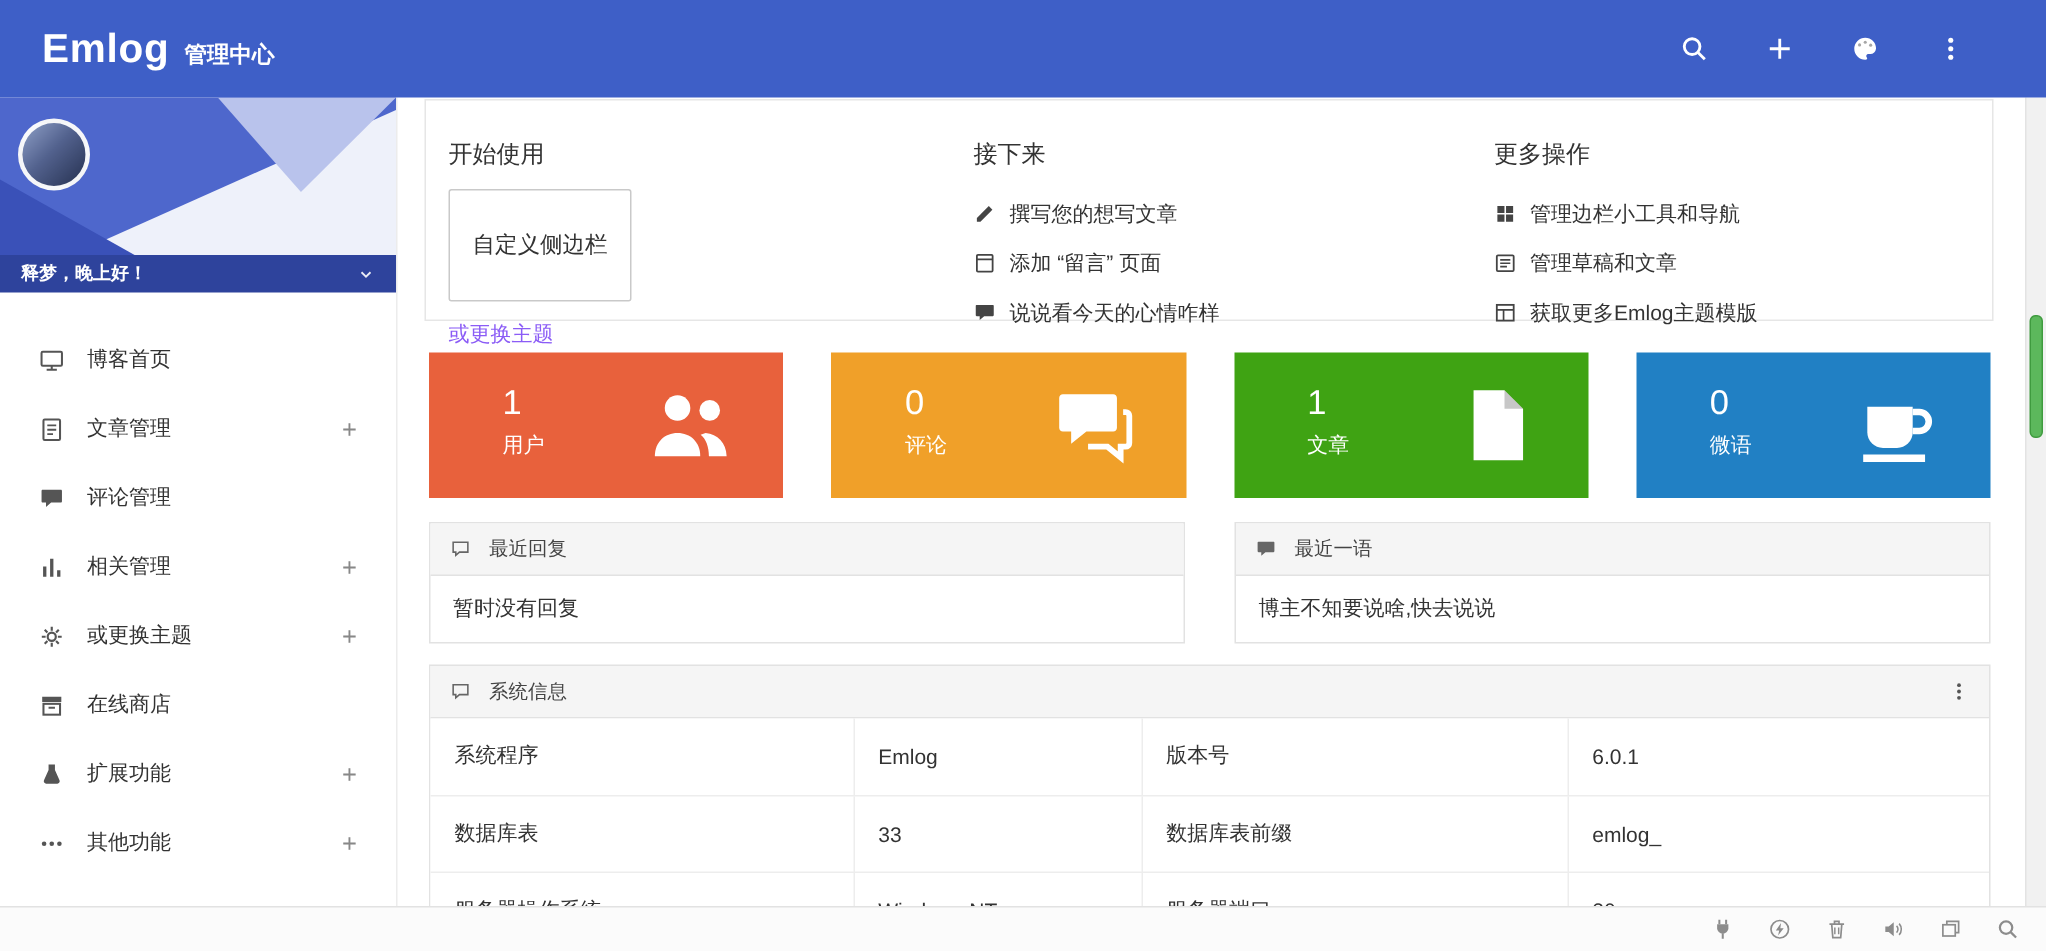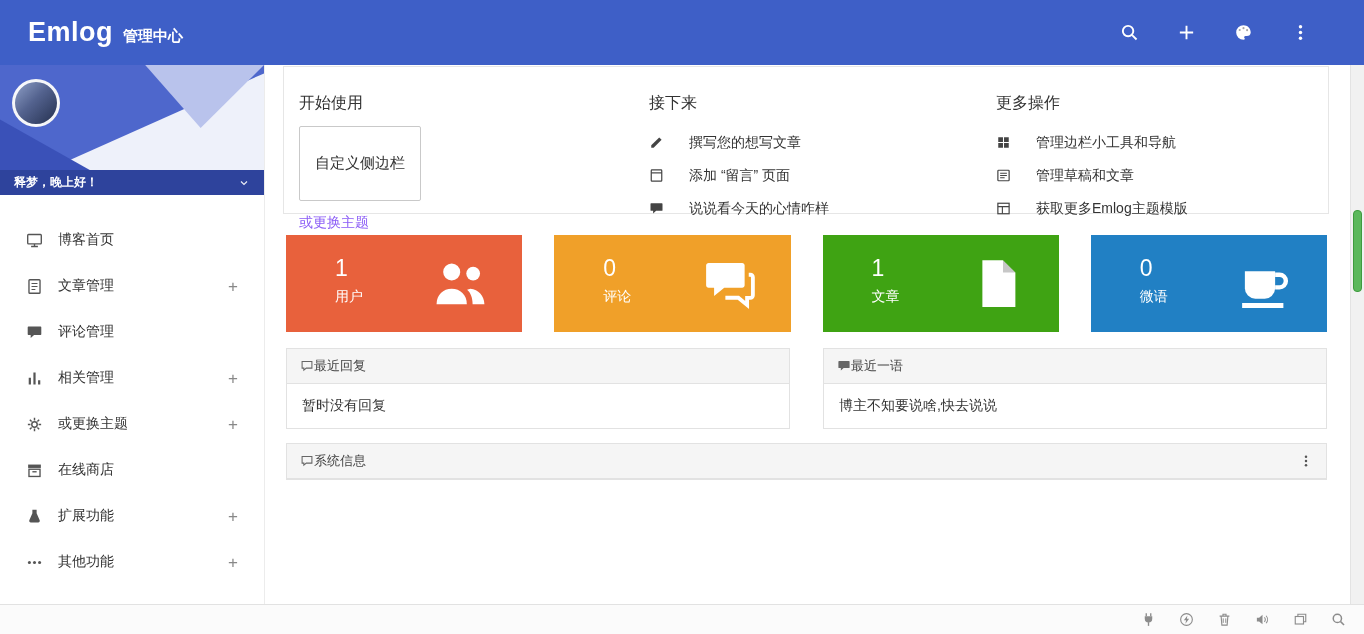--- a/index.html
+++ b/index.html
@@ -32,34 +32,34 @@
   
   .main { position:absolute; left:265px; top:65px; width:1085px; height:539px; background:#fff; overflow:hidden; }
 
   .qs-panel { position:absolute; left:18px; top:1px; width:1046px; height:148px; border:1px solid #e6e6e6; display:flex; padding:26px 0 0 15px; background:#fff; }
   .qs-col1 { width:350px; }
   .qs-col2 { width:347px; }
   .qs-col3 { flex:1; }
   .qs-title { font-size:16px; color:#333; margin-bottom:12px; }
   .qs-btn { display:inline-block; border:1px solid #c9c9c9; background:#fff; padding:27px 15px; font-size:15px; color:#333; border-radius:2px; margin-bottom:13px; cursor:pointer; font-family:inherit; }
   .qs-link { font-size:14px; color:#8b5cf6; cursor:pointer; }
-  .qs-item { display:flex; align-items:center; gap:25px; height:33px; font-size:14px; color:#333; cursor:pointer; }
+  .qs-item { display:flex; align-items:center; gap:9px; height:33px; font-size:14px; color:#333; cursor:pointer; }
   .qicon { width:15px; height:15px; color:#444; flex:none; }
 
   .stats { position:absolute; left:21px; top:170px; width:1041px; display:flex; gap:32px; }
   .stat { flex:1; height:97px; position:relative; color:#fff; cursor:pointer; }
   .stat-num { position:absolute; left:49px; top:20px; font-size:23px; }
   .stat-lbl { position:absolute; left:49px; top:53px; font-size:14px; }
   .stat-ic { position:absolute; right:34px; top:21px; width:55px; height:55px; color:#fff; }
 
   .panel { position:absolute; border:1px solid #e2e2e2; background:#fff; }
   #panel-replies { left:21px; top:283px; width:504px; }
   #panel-words  { left:558px; top:283px; width:504px; }
   #panel-sys    { left:21px; top:378px; width:1041px; }
-  .panel-hd { height:35px; background:#f5f5f5; border-bottom:1px solid #e2e2e2; display:flex; align-items:center; padding:0 13px; font-size:13px; color:#444; gap:0; }
+  .panel-hd { height:35px; background:#f5f5f5; border-bottom:1px solid #e2e2e2; display:flex; align-items:center; padding:0 13px; font-size:13px; color:#444; gap:12px; }
   .ph-ic { width:14px; height:14px; color:#666; flex:none; }
   .panel-bd { padding:13px 15px; font-size:14px; color:#333; height:44px; }
   .sys-kebab { margin-left:auto; width:14px; height:14px; color:#555; cursor:pointer; }
 
   .sys-table { width:100%; border-collapse:collapse; table-layout:fixed; }
   .sys-table td { height:51px; border-bottom:1px solid #ededed; border-right:1px solid #ededed; font-size:14px; color:#333; padding-left:16px; background:#fff; }
   .sys-table td:last-child { border-right:none; }
   .c1 { width:282px; } .c2 { width:192px; } .c3 { width:284px; }
 
   
@@ -443,20 +443,42 @@
             <use href="#i-bubble"></use>
           </svg>
         </span>
       <span>系统信息</span>
       <span class="sys-kebab">
           <svg>
             <use href="#i-kebab"></use>
           </svg>
         </span>
     </div>
+    <table class="sys-table">
+      <tbody>
+        <tr>
+          <td class="c1">系统程序</td>
+          <td class="c2">Emlog</td>
+          <td class="c3">版本号</td>
+          <td>6.0.1</td>
+        </tr>
+        <tr>
+          <td class="c1">数据库表</td>
+          <td class="c2">33</td>
+          <td class="c3">数据库表前缀</td>
+          <td>emlog_</td>
+        </tr>
+        <tr>
+          <td class="c1">服务器操作系统</td>
+          <td class="c2">Windows NT</td>
+          <td class="c3">服务器端口</td>
+          <td>80</td>
+        </tr>
+      </tbody>
+    </table>
   </div>
 </div>
 
 <div class="scrollbar">
   <div class="scroll-thumb" style="background: rgb(92, 184, 92);"></div>
 </div>
 
 <div class="bottombar">
   <span class="bb-ic">
       <svg>

